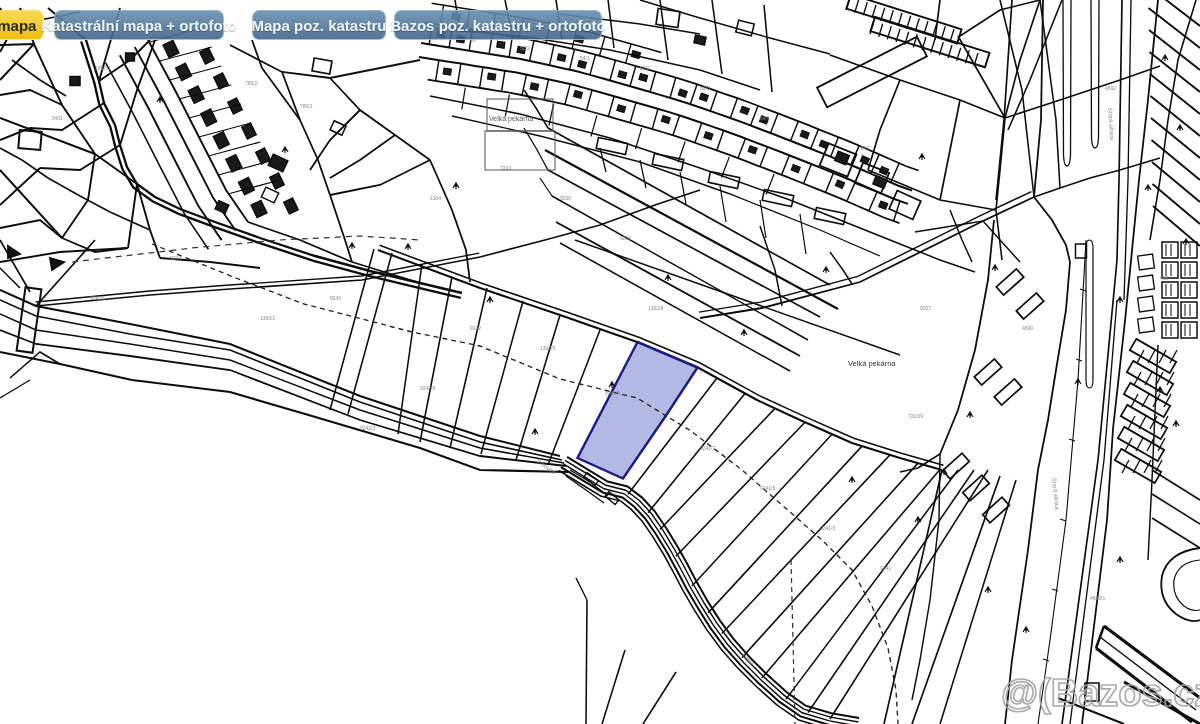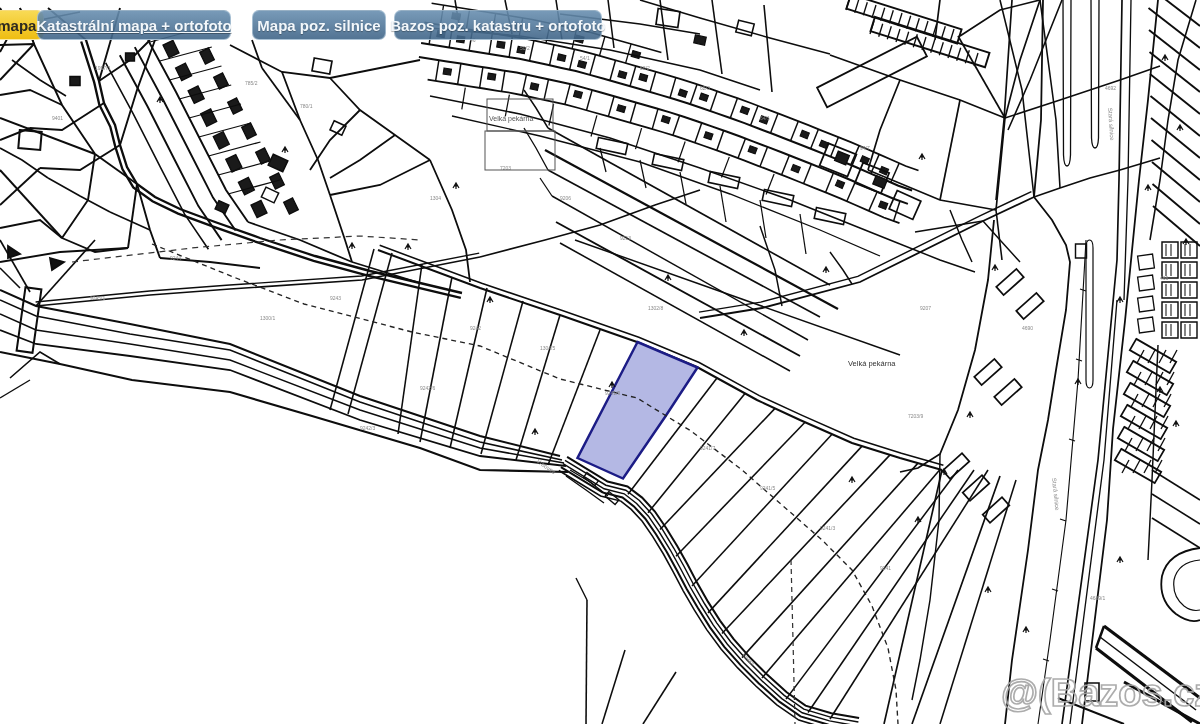--- a/index.html
+++ b/index.html
@@ -634,22 +634,22 @@
 <text x="1052" y="478" font-size="6" fill="#888" transform="rotate(84 1052 478)">Stará silnice</text>
 
 <path d="M487.0,99.0 L553.0,99.0 L553.0,131.0 L487.0,131.0 Z" fill="none" stroke="#555" stroke-width="1.01"></path>
 <path d="M485.0,131.0 L555.0,131.0 L555.0,170.0 L485.0,170.0 Z" fill="none" stroke="#555" stroke-width="1.01"></path>
 </svg>
 
 <div class="tabs">
 
 <div class="tab yellow" style="left:-92px;width:136px;">Katastrální mapa</div>
 
-<div class="tab blue" style="left:37px;width:194px;text-decoration:underline;">Katastrální mapa + ortofoto</div>
-
-<div class="tab blue" style="left:252px;width:134px;">Mapa poz. silnice</div>
+<div class="tab blue" style="left:54px;width:170px;">Katastrální mapa + ortofoto</div>
+
+<div class="tab blue" style="left:252px;width:134px;">Mapa poz. katastru</div>
 
 <div class="tab blue" style="left:394px;width:208px;">Bazos poz. katastru + ortofoto</div>
 </div>
 
 <svg width="1200" height="724" style="position:absolute;left:0;top:0;pointer-events:none;">
 <text x="1001" y="706" font-family="Liberation Sans,sans-serif" font-weight="bold" font-size="38" fill="none" stroke="#a6a6a6" stroke-width="1.7" opacity="0.92">@(Bazos.cz</text>
     </svg>
 </div>
 </body></html>

